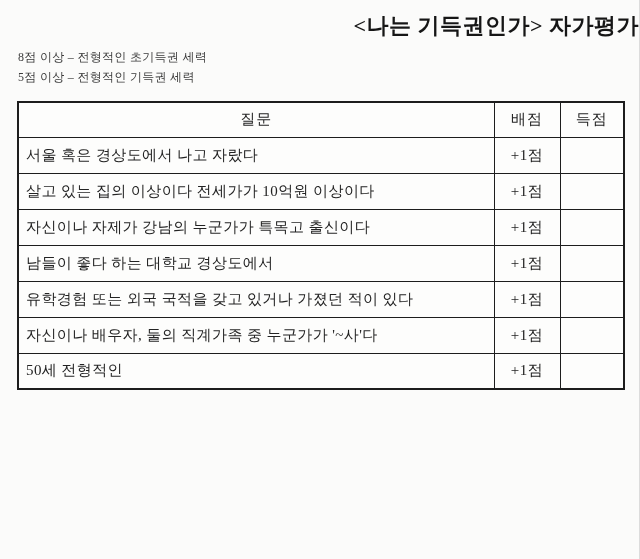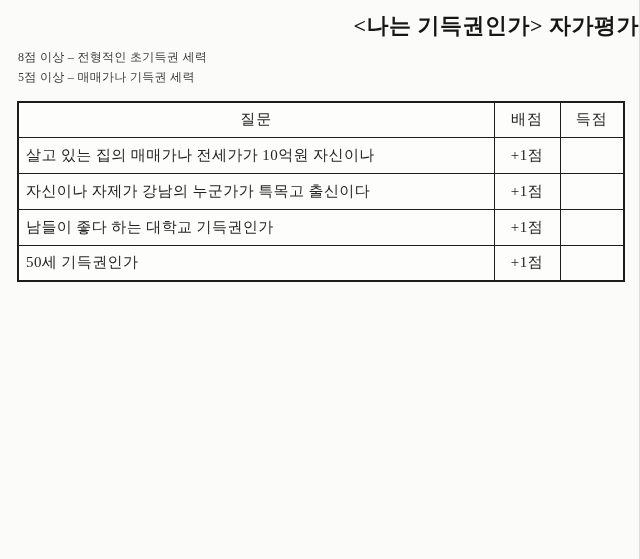--- a/index.html
+++ b/index.html
@@ -76,62 +76,77 @@
 </style>
 </head>
 <body>
 
 <div class="page">
 
   <h1 class="doc-title">&lt;나는 기득권인가&gt; 자가평가</h1>
 
   <ul class="legend">
     <li>8점 이상 – 전형적인 초기득권 세력</li>
-    <li>5점 이상 – 매매가나 기득권 세력</li>
+    <li>5점 이상 – 전형적인 기득권 세력</li>
   </ul>
 
   <table class="quiz">
     <colgroup>
       <col style="width:476px">
       <col style="width:66px">
       <col style="width:64px">
     </colgroup>
     <thead>
       <tr>
         <th class="col-question">질문</th>
         <th class="col-points">배점</th>
         <th class="col-score">득점</th>
       </tr>
     </thead>
     <tbody>
 
+  <tr>
+    <td class="cell-question">서울 혹은 경상도에서 나고 자랐다</td>
+    <td class="cell-points">+1점</td>
+    <td class="cell-score"></td>
+  </tr>
 
   <tr>
-    <td class="cell-question">살고 있는 집의 매매가나 전세가가 10억원 자신이나</td>
+    <td class="cell-question">살고 있는 집의 이상이다 전세가가 10억원 이상이다</td>
     <td class="cell-points">+1점</td>
     <td class="cell-score"></td>
   </tr>
 
   <tr>
     <td class="cell-question">자신이나 자제가 강남의 누군가가 특목고 출신이다</td>
     <td class="cell-points">+1점</td>
     <td class="cell-score"></td>
   </tr>
 
   <tr>
-    <td class="cell-question">남들이 좋다 하는 대학교 기득권인가</td>
+    <td class="cell-question">남들이 좋다 하는 대학교 경상도에서</td>
+    <td class="cell-points">+1점</td>
+    <td class="cell-score"></td>
+  </tr>
+
+  <tr>
+    <td class="cell-question">유학경험 또는 외국 국적을 갖고 있거나 가졌던 적이 있다</td>
+    <td class="cell-points">+1점</td>
+    <td class="cell-score"></td>
+  </tr>
+
+  <tr>
+    <td class="cell-question">자신이나 배우자, 둘의 직계가족 중 누군가가 '~사'다</td>
     <td class="cell-points">+1점</td>
     <td class="cell-score"></td>
   </tr>
 
 
 
-
-
   <tr>
-    <td class="cell-question">50세 기득권인가</td>
+    <td class="cell-question">50세 전형적인</td>
     <td class="cell-points">+1점</td>
     <td class="cell-score"></td>
   </tr>
 </tbody>
   </table>
 
 </div>
 
 </body></html>

